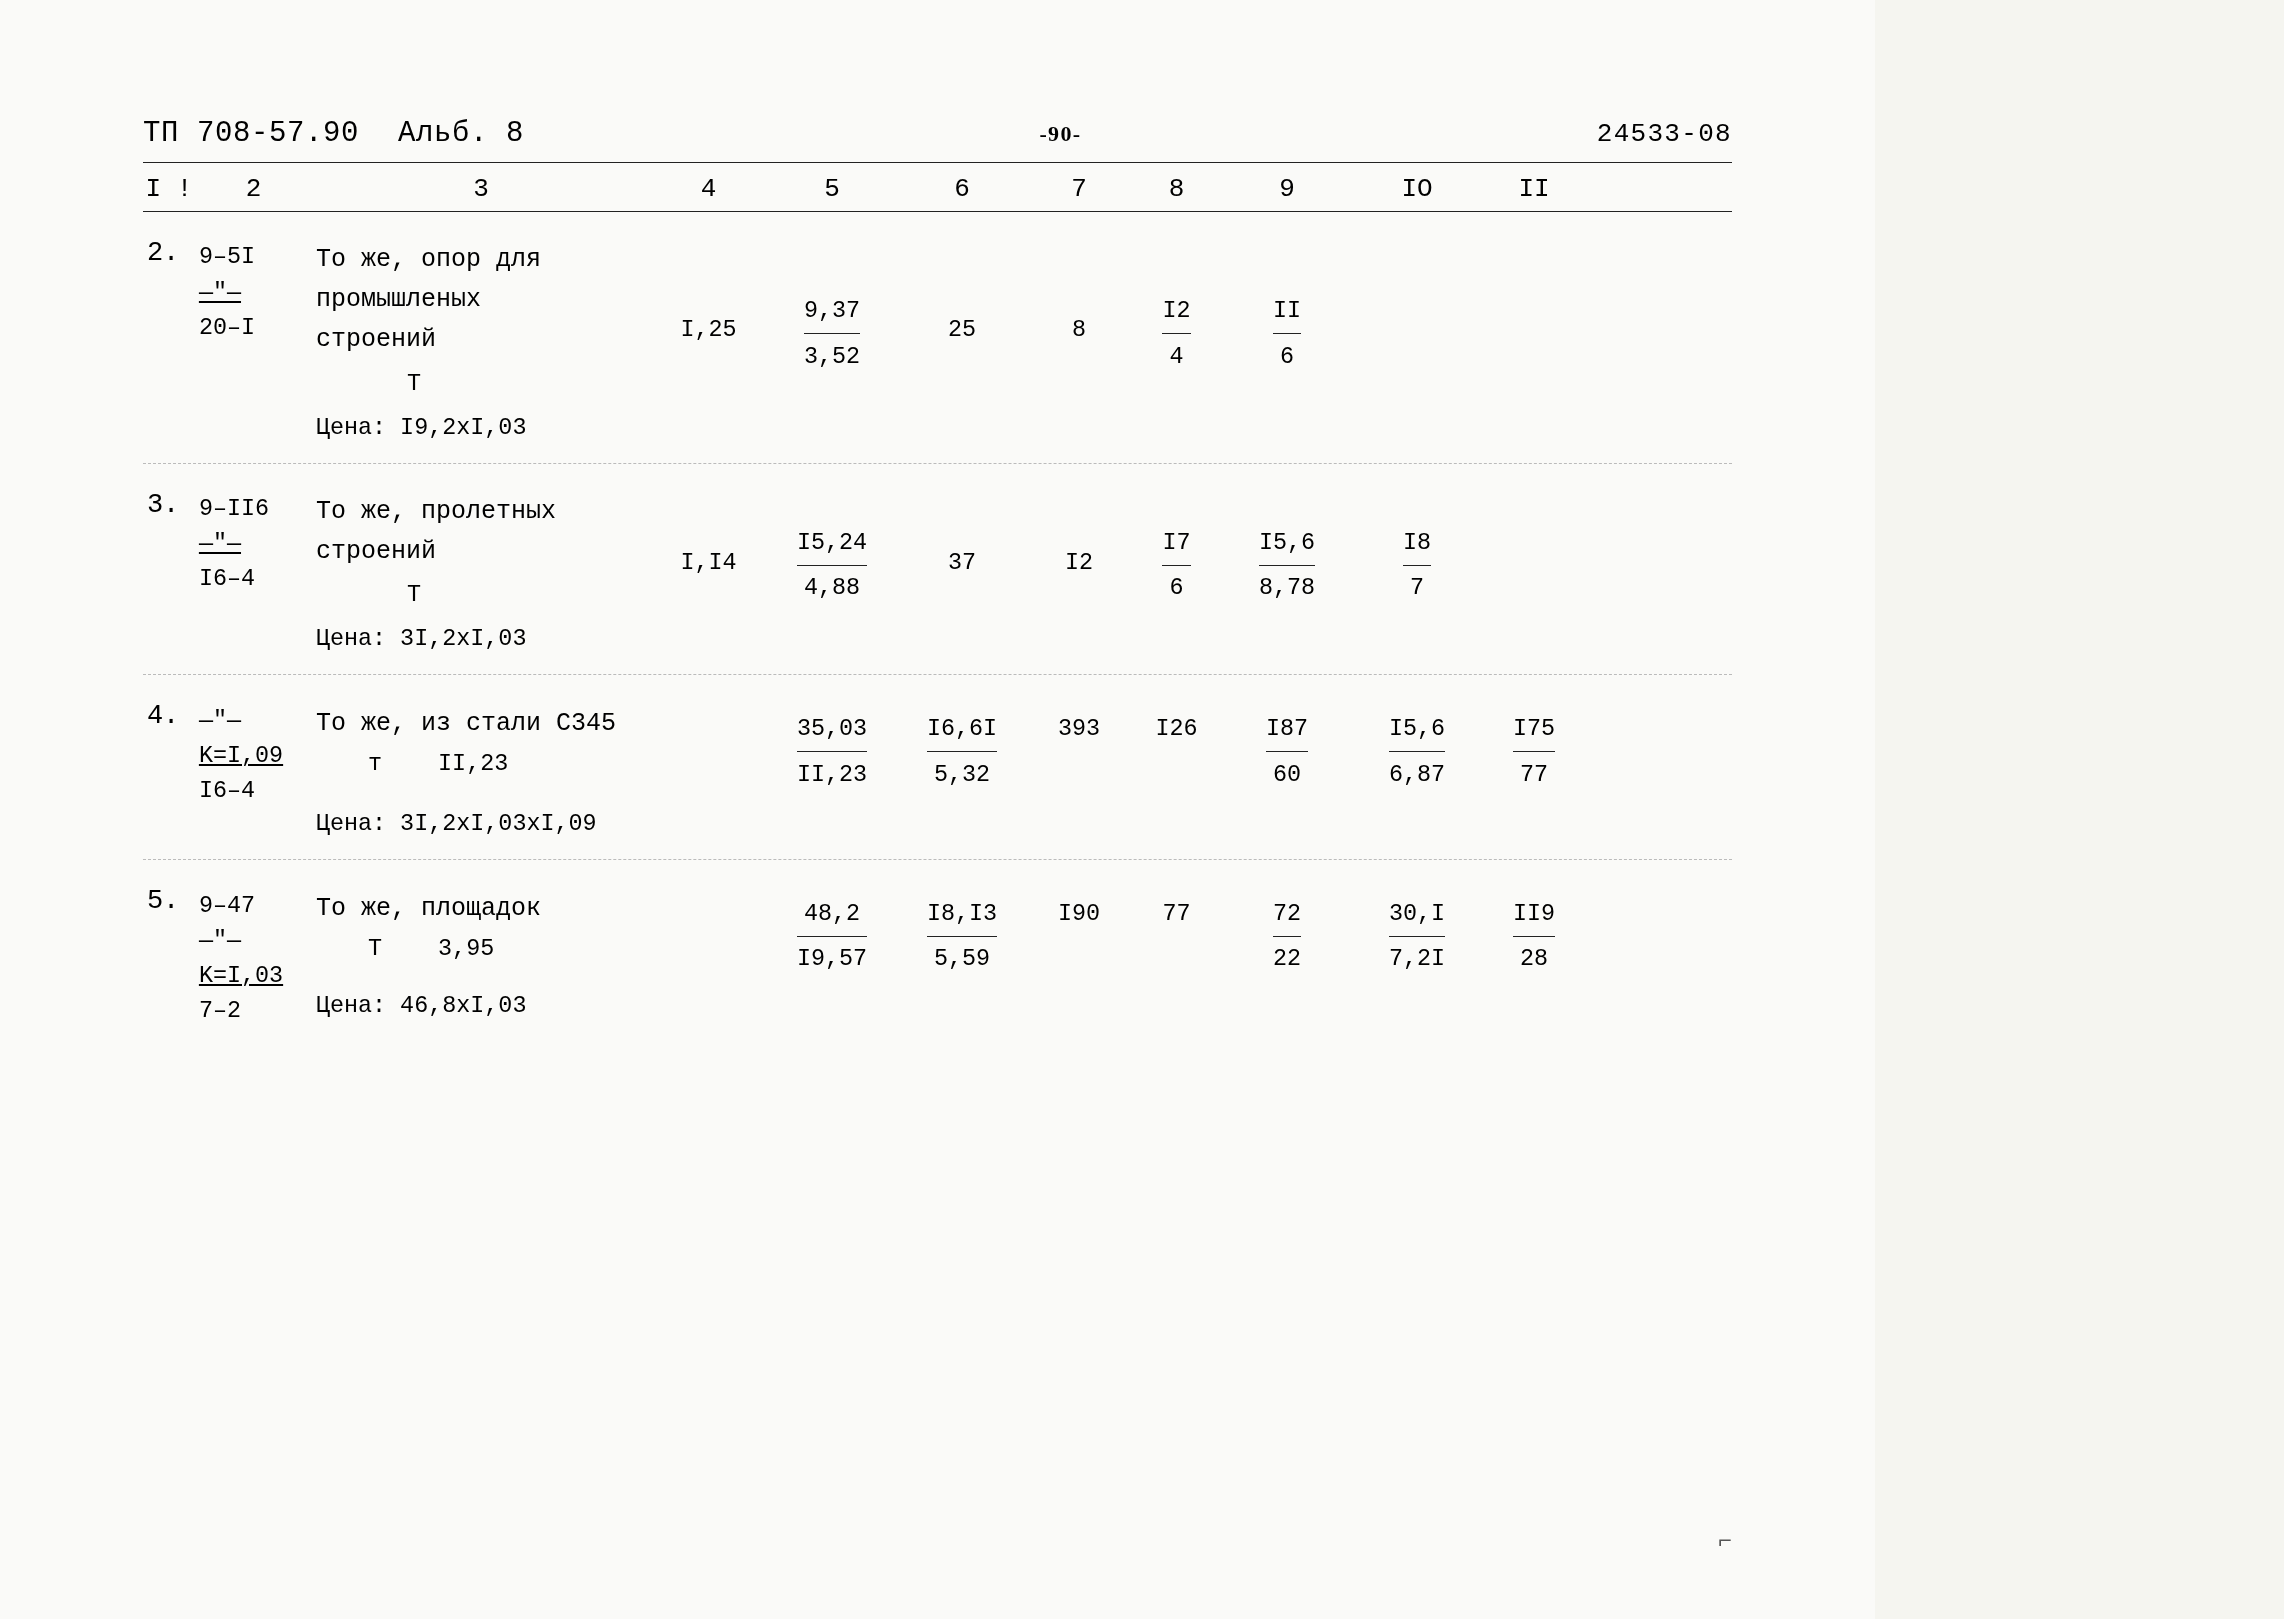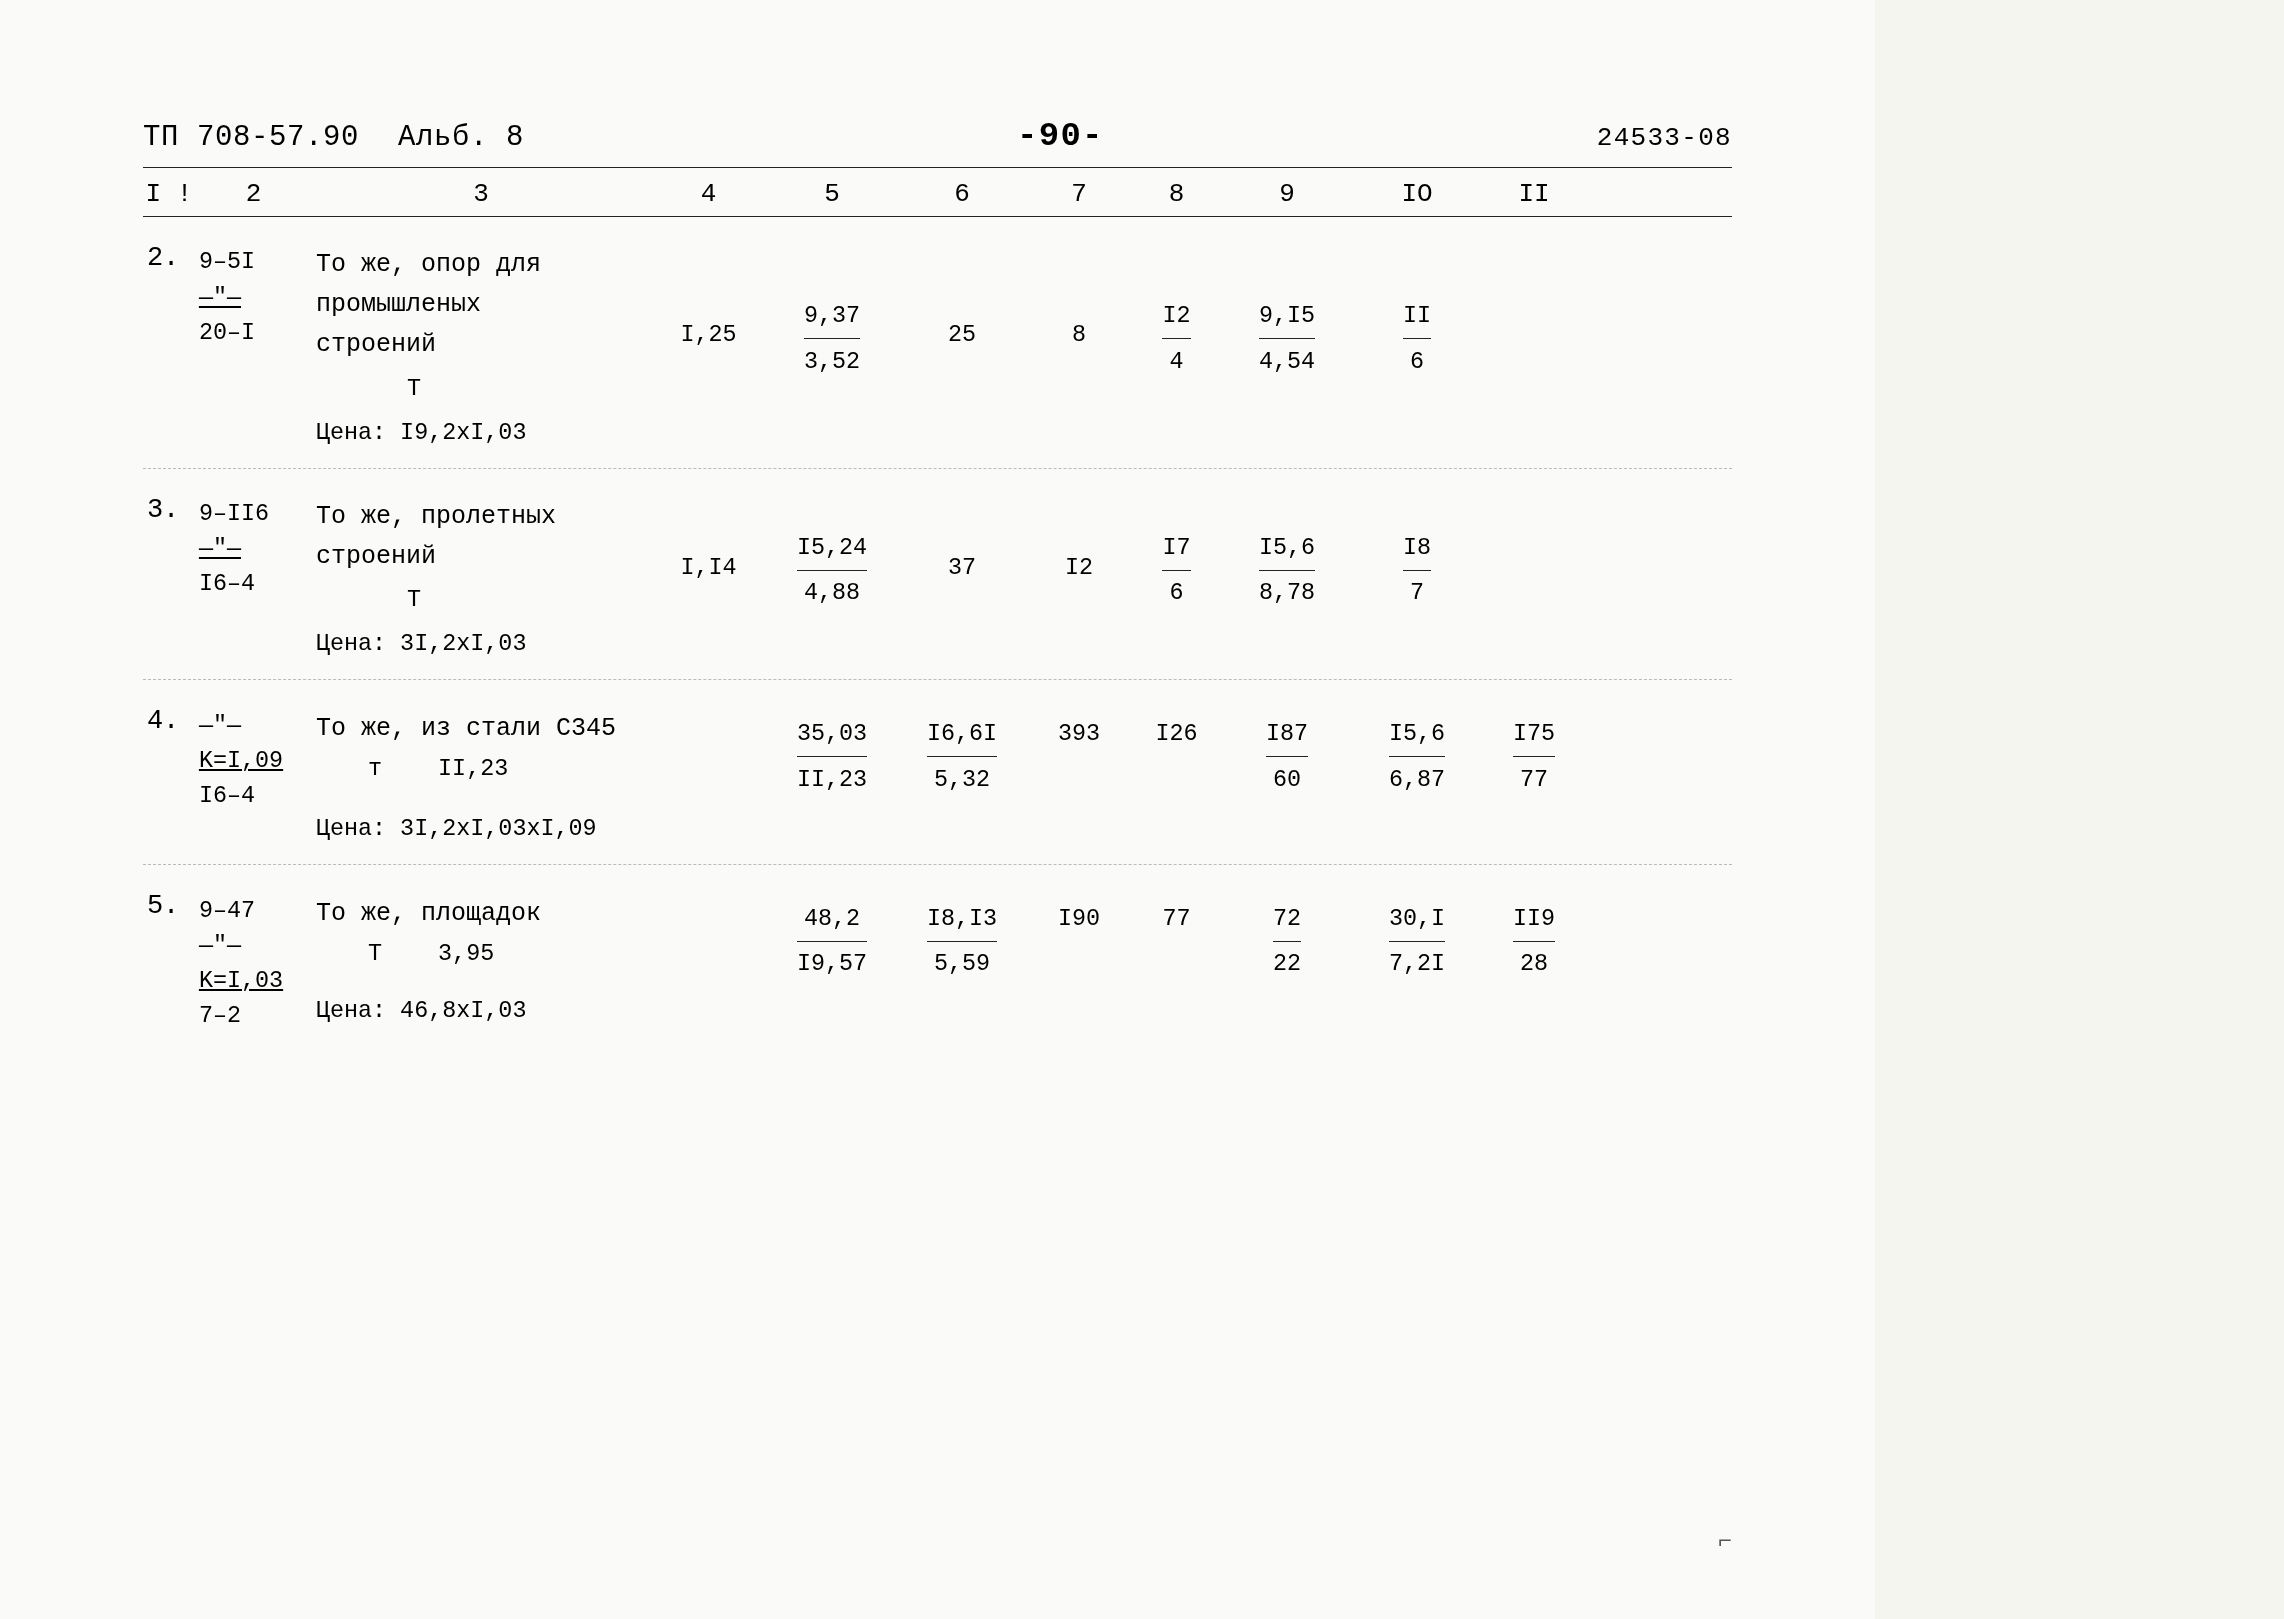--- a/index.html
+++ b/index.html
@@ -24,23 +24,24 @@
       align-items: baseline;
       margin-bottom: 11.7px;
     }
     .header-left {
       display: flex;
       gap: 39px;
       font-size: 29px;
       letter-spacing: 0.6px;
     }
     .header-center {
-      font-size: 34px;
+      font-size: 22px;
       font-weight: bold;
       letter-spacing: 1.3px;
+      font-family: Liberation Serif, serif;
     }
     .header-right {
       font-size: 26px;
       letter-spacing: 1.3px;
     }
     .divider {
       border: none;
       border-top: 1.9px solid #222;
       margin-bottom: 0;
     }
@@ -172,26 +173,20 @@
     <div class="cell val-cell" style="padding-top:71px;">25</div>
     <div class="cell val-cell" style="padding-top:71px;">8</div>
     <div class="cell val-cell" style="padding-top:52px;">
       <div class="frac">
         <span class="num">I2</span>
         <span class="den">4</span>
       </div>
     </div>
     <div class="cell val-cell" style="padding-top:52px;">
       <div class="frac">
-        <span class="num">9,I5</span>
-        <span class="den">4,54</span>
-      </div>
-    </div>
-    <div class="cell val-cell" style="padding-top:52px;">
-      <div class="frac">
         <span class="num">II</span>
         <span class="den">6</span>
       </div>
     </div>
   </div>
 
   <div class="section">
     <div class="cell num-col">3.</div>
     <div class="cell-left ref-col">
       9–II6<br><span class="underline-ref">—"—</span><br>I6–4

